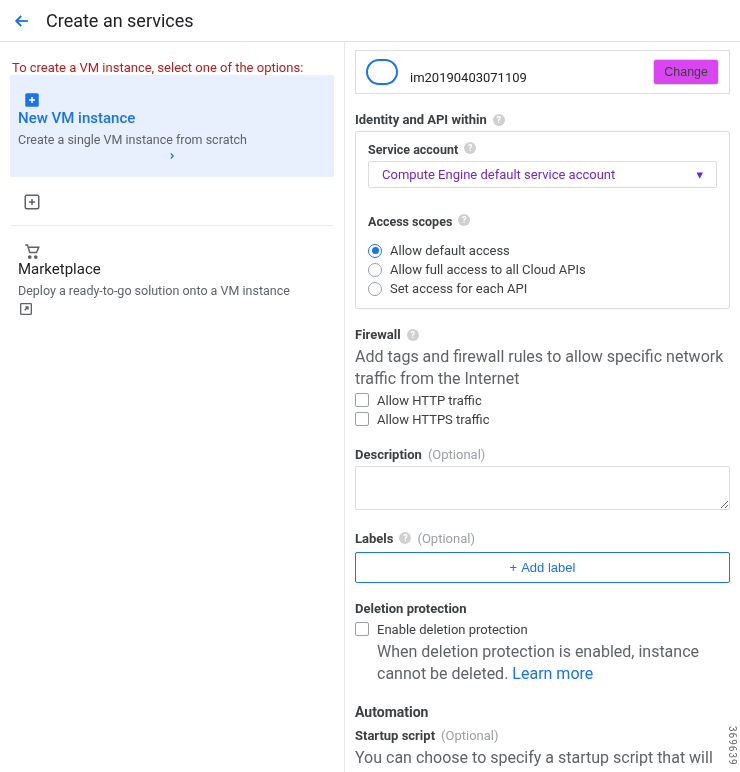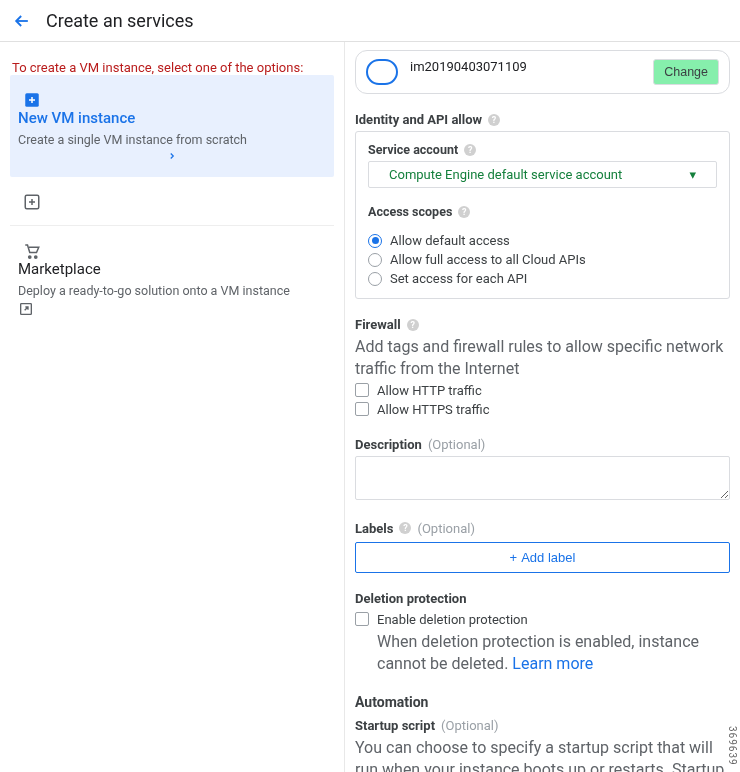--- a/index.html
+++ b/index.html
@@ -15,30 +15,30 @@
   .option .opt-icon { width: 28px; display: flex; justify-content: center; padding-top: 2px; color: #5f6368; }
   .option.selected .opt-icon { color: #1a73e8; }
   .option .content { flex: 1; }
   .option .title { font-size: 15px; color: #202124; margin-bottom: 4px; }
   .option.selected .title { color: #1a73e8; font-weight: 500; }
   .option .desc { font-size: 12.5px; color: #5f6368; line-height: 1.4; }
   .option .chevron { color: #1a73e8; font-size: 14px; align-self: center; }
   .option .enter-icon { color: #5f6368; font-size: 16px; align-self: flex-start; padding-top: 2px; }
   .form { flex: 1; padding: 8px 10px 20px 10px; min-width: 0; }
   .section { margin-bottom: 18px; }
-  .boot-box { border: 1px solid #dadce0; border-radius: 12px; padding: 8px 10px; display: flex; align-items: flex-start; gap: 12px; }
+  .boot-box { border: 1px solid #dadce0; border-radius: 0; padding: 8px 10px; display: flex; align-items: flex-end; gap: 12px; }
   .disk-icon { width: 32px; height: 26px; border: 2px solid #1a73e8; border-radius: 15px; position: relative; }
   .boot-name { flex: 1; font-size: 13px; color: #202124; }
-  .change-btn { border: 1px solid #dadce0; background: #86efac; padding: 5px 10px; font-size: 12.5px; border-radius: 3px; cursor: pointer; color: #3c4043; }
+  .change-btn { border: 1px solid #dadce0; background: #d946ef; padding: 5px 10px; font-size: 12.5px; border-radius: 3px; cursor: pointer; color: #3c4043; }
   .sec-heading { font-size: 13px; font-weight: 700; color: #3c4043; display: flex; align-items: center; gap: 6px; margin-bottom: 4px; }
   .help-icon { width: 12px; height: 12px; border-radius: 50%; background: #d0d0d0; color: #fff; font-size: 9px; display: inline-flex; align-items: center; justify-content: center; }
   .optional { color: #9aa0a6; font-weight: 400; }
   .panel { border: 1px solid #dadce0; border-radius: 3px; padding: 10px 12px; }
-  .sub-label { font-size: 12.5px; font-weight: 700; color: #3c4043; display: flex; align-items: center; gap: 6px; margin-bottom: 4px; }
-  .select { width: 100%; border: 1px solid #dadce0; border-radius: 2px; padding: 5px 20px; font-size: 13px; color: #15803d; background: #fff; display: flex; justify-content: space-between; align-items: center; cursor: pointer; }
+  .sub-label { font-size: 12.5px; font-weight: 700; color: #3c4043; display: flex; align-items: flex-start; gap: 6px; margin-bottom: 4px; }
+  .select { width: 100%; border: 1px solid #dadce0; border-radius: 2px; padding: 5px 13px; font-size: 13px; color: #6d28d9; background: #fff; display: flex; justify-content: space-between; align-items: center; cursor: pointer; }
   .radio-group { margin-top: 12px; }
   .radio-item { display: flex; align-items: center; gap: 8px; padding: 2px 0; font-size: 13px; cursor: pointer; }
   .radio { width: 14px; height: 14px; border: 1.5px solid #9aa0a6; border-radius: 50%; display: inline-flex; align-items: center; justify-content: center; }
   .radio.checked { border-color: #1a73e8; }
   .radio.checked::after { content: ''; width: 7px; height: 7px; background: #1a73e8; border-radius: 50%; }
   .hint { font-size: 16px; color: #5f6368; margin-top: 2px; line-height: 1.4; }
   .checkbox-item { display: flex; align-items: center; gap: 8px; padding: 2px 0; font-size: 13px; cursor: pointer; }
   .checkbox { width: 14px; height: 14px; border: 1.5px solid #9aa0a6; border-radius: 2px; flex-shrink: 0; }
   .tabs { display: flex; gap: 24px; border-bottom: 1px solid #dadce0; margin-bottom: 12px; }
   .tab { font-size: 13px; color: #5f6368; padding: 8px 2px; cursor: pointer; border-bottom: 2px solid transparent; margin-bottom: -1px; }
@@ -119,33 +119,33 @@
     <div class="section">
       <div class="boot-box">
         <div class="disk-icon"></div>
         <div class="boot-name">im20190403071109</div>
         <button class="change-btn">Change</button>
       </div>
     </div>
 
     <div class="section">
       <div class="sec-heading">
-        <span>Identity and API allow</span>
+        <span>Identity and API within</span>
         <span class="help-icon">?</span>
       </div>
       <div class="panel">
         <div class="sub-label">
           <span>Service account</span>
           <span class="help-icon">?</span>
         </div>
         <div class="select">
           <span>Compute Engine default service account</span>
           <span>▾</span>
         </div>
-        <div class="sub-label" style="margin-top:16px">
+        <div class="sub-label" style="margin-top:26px">
           <span>Access scopes</span>
           <span class="help-icon">?</span>
         </div>
         <div class="radio-group">
           <div class="radio-item">
             <span class="radio checked"></span>
             <span>Allow default access</span>
           </div>
           <div class="radio-item">
             <span class="radio"></span>

